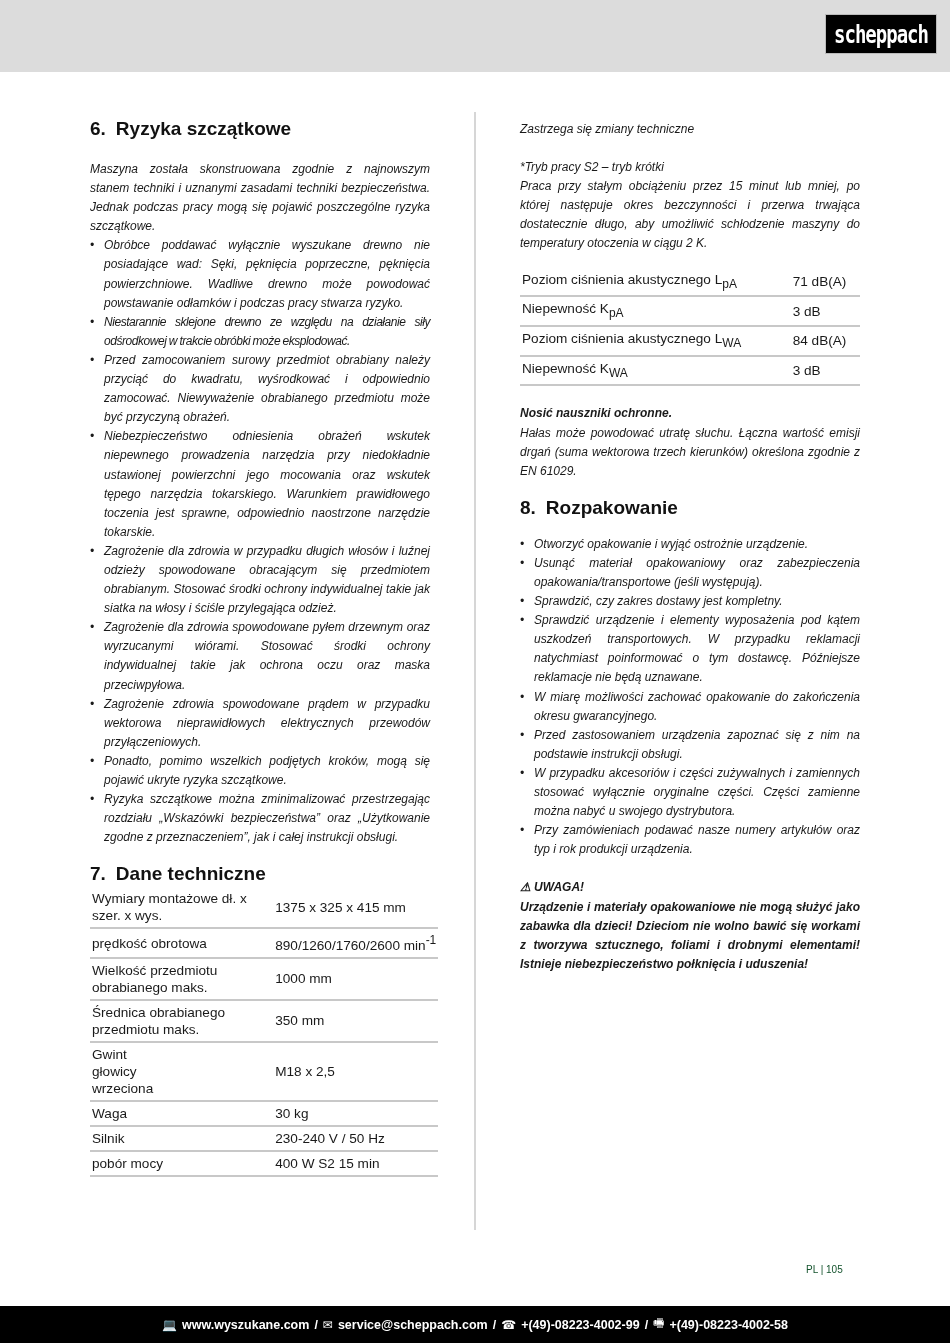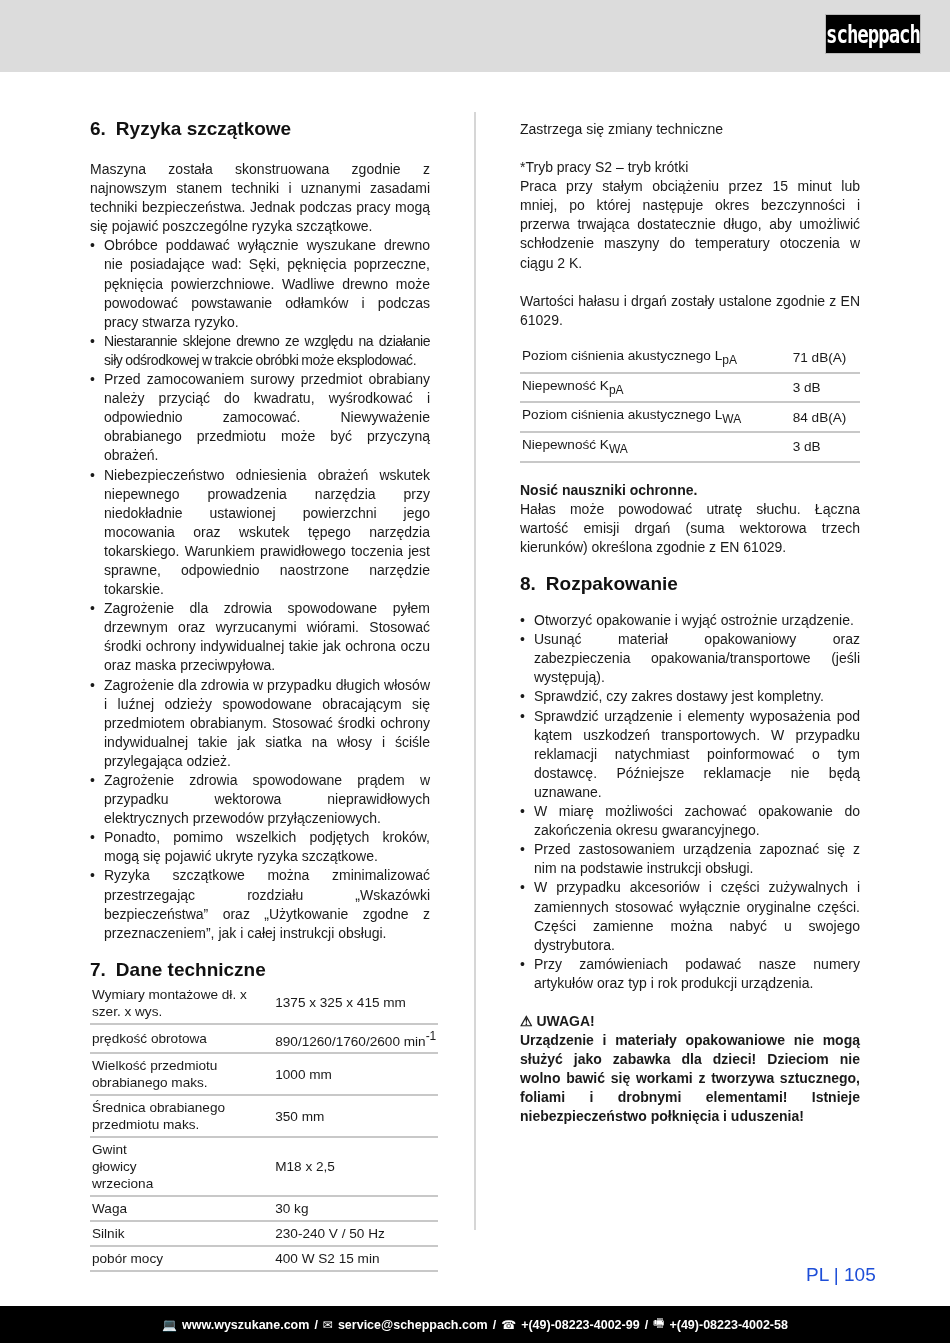--- a/index.html
+++ b/index.html
@@ -6,51 +6,51 @@
   body {
     width: 950px; height: 1343px; position: relative; overflow: hidden;
     background: #ffffff; color: #1a1a1a;
     font-family: "Liberation Sans", sans-serif;
   }
   .header-band {
     position: absolute; left: 0; top: 0; width: 950px; height: 72px;
     background: #dcdcdc;
   }
   .logo {
-    position: absolute; left: 825px; top: 14px; width: 96px; height: 40px;
+    position: absolute; left: 825px; top: 14px; width: 112px; height: 40px;
     background: #000; border: 1px solid #bbb; box-sizing: border-box;
     display: flex; align-items: center; justify-content: center;
     color: #fff; font-family: "DejaVu Sans Mono", monospace; font-weight: bold;
     font-size: 19px; letter-spacing: -1px; transform-origin: center;
   }
   .logo span { display: inline-block; transform: scaleY(1.35); }
   .divider {
     position: absolute; left: 474px; top: 112px; width: 2px; height: 1118px;
     background: #d6d6d6;
   }
   .col { position: absolute; top: 112px; }
   .col-left { left: 90px; width: 340px; }
   .col-right { left: 520px; width: 340px; }
   h2 {
     margin: 0; font-size: 19px; font-weight: bold; color: #111;
     display: flex; gap: 10px; line-height: 26px;
   }
-  p, li { font-size: 14px; line-height: 19.1px; margin: 0; text-align: justify; }
+  p, li { font-size: 12px; line-height: 19.1px; margin: 0; text-align: justify; font-style: italic; }
   ul { list-style: none; margin: 0; padding: 0; }
   li { position: relative; padding-left: 14px; }
   li::before { content: "•"; position: absolute; left: 0; top: 0; }
   .tight { letter-spacing: -0.45px; word-spacing: -0.5px; }
   table { border-collapse: collapse; width: 100%; font-size: 13.6px; }
   td { padding: 3px 2px; border-bottom: 2px solid #c8c8c8; vertical-align: middle; line-height: 17px; }
   td.val { text-align: left; white-space: nowrap; }
   td.lbl { padding-right: 4px; }
   sub, sup { font-size: 12px; }
   .bold { font-weight: bold; }
   .page-num {
-    position: absolute; left: 806px; top: 1264px; font-size: 19px; color: #1d4ed8;
+    position: absolute; left: 806px; top: 1264px; font-size: 10px; color: #14532d;
   }
   .footer {
     position: absolute; left: 0; top: 1306px; width: 950px; height: 37px;
     background: #000; color: #fff; font-weight: bold; font-size: 12.5px;
     display: flex; align-items: center; justify-content: center; gap: 5px;
   }
   .footer .icon { font-weight: normal; font-size: 12px; }
 </style>
 </head>
 <body>
@@ -65,22 +65,22 @@
   <h2 style="margin-top:4px;">
     <span>6.</span>
     <span>Ryzyka szczątkowe</span>
   </h2>
   <p style="margin-top:18px;">Maszyna została skonstruowana zgodnie z najnowszym stanem techniki i uznanymi zasadami techniki bezpieczeństwa. Jednak podczas pracy mogą się pojawić poszczególne ryzyka szczątkowe.</p>
   <ul>
     <li>Obróbce poddawać wyłącznie wyszukane drewno nie posiadające wad: Sęki, pęknięcia poprzeczne, pęknięcia powierzchniowe. Wadliwe drewno może powodować powstawanie odłamków i podczas pracy stwarza ryzyko.</li>
     <li class="tight">Niestarannie sklejone drewno ze względu na działanie siły odśrodkowej w trakcie obróbki może eksplodować.</li>
     <li>Przed zamocowaniem surowy przedmiot obrabiany należy przyciąć do kwadratu, wyśrodkować i odpowiednio zamocować. Niewyważenie obrabianego przedmiotu może być przyczyną obrażeń.</li>
     <li>Niebezpieczeństwo odniesienia obrażeń wskutek niepewnego prowadzenia narzędzia przy niedokładnie ustawionej powierzchni jego mocowania oraz wskutek tępego narzędzia tokarskiego. Warunkiem prawidłowego toczenia jest sprawne, odpowiednio naostrzone narzędzie tokarskie.</li>
+    <li>Zagrożenie dla zdrowia w przypadku długich włosów i luźnej odzieży spowodowane obracającym się przedmiotem obrabianym. Stosować środki ochrony indywidualnej takie jak siatka na włosy i ściśle przylegająca odzież.</li>
     <li>Zagrożenie dla zdrowia spowodowane pyłem drzewnym oraz wyrzucanymi wiórami. Stosować środki ochrony indywidualnej takie jak ochrona oczu oraz maska przeciwpyłowa.</li>
-    <li>Zagrożenie dla zdrowia w przypadku długich włosów i luźnej odzieży spowodowane obracającym się przedmiotem obrabianym. Stosować środki ochrony indywidualnej takie jak siatka na włosy i ściśle przylegająca odzież.</li>
     <li>Zagrożenie zdrowia spowodowane prądem w przypadku wektorowa nieprawidłowych elektrycznych przewodów przyłączeniowych.</li>
     <li>Ponadto, pomimo wszelkich podjętych kroków, mogą się pojawić ukryte ryzyka szczątkowe.</li>
     <li>Ryzyka szczątkowe można zminimalizować przestrzegając rozdziału „Wskazówki bezpieczeństwa” oraz „Użytkowanie zgodne z przeznaczeniem”, jak i całej instrukcji obsługi.</li>
   </ul>
 
   <h2 style="margin-top:14px;">
     <span>7.</span>
     <span>Dane techniczne</span>
   </h2>
   <table style="">
@@ -118,21 +118,20 @@
         <td class="val"><span>400 W S2 15 min</span></td>
       </tr>
     </tbody>
   </table>
 </div>
 
 <div class="col col-right">
   <p style="margin-top:8px;">Zastrzega się zmiany techniczne</p>
   <p style="margin-top:19px;">*Tryb pracy S2 – tryb krótki</p>
   <p>Praca przy stałym obciążeniu przez 15 minut lub mniej, po której następuje okres bezczynności i przerwa trwająca dostatecznie długo, aby umożliwić schłodzenie maszyny do temperatury otoczenia w ciągu 2 K.</p>
-  <p style="margin-top:19px;">Wartości hałasu i drgań zostały ustalone zgodnie z EN 61029.</p>
 
   <table style="margin-top:14px;">
     <tbody>
       <tr>
         <td class="lbl"><span>Poziom ciśnienia akustycznego L</span><sub>pA</sub></td>
         <td class="val">71 dB(A)</td>
       </tr>
       <tr>
         <td class="lbl"><span>Niepewność K</span><sub>pA</sub></td>
         <td class="val">3 dB</td>

